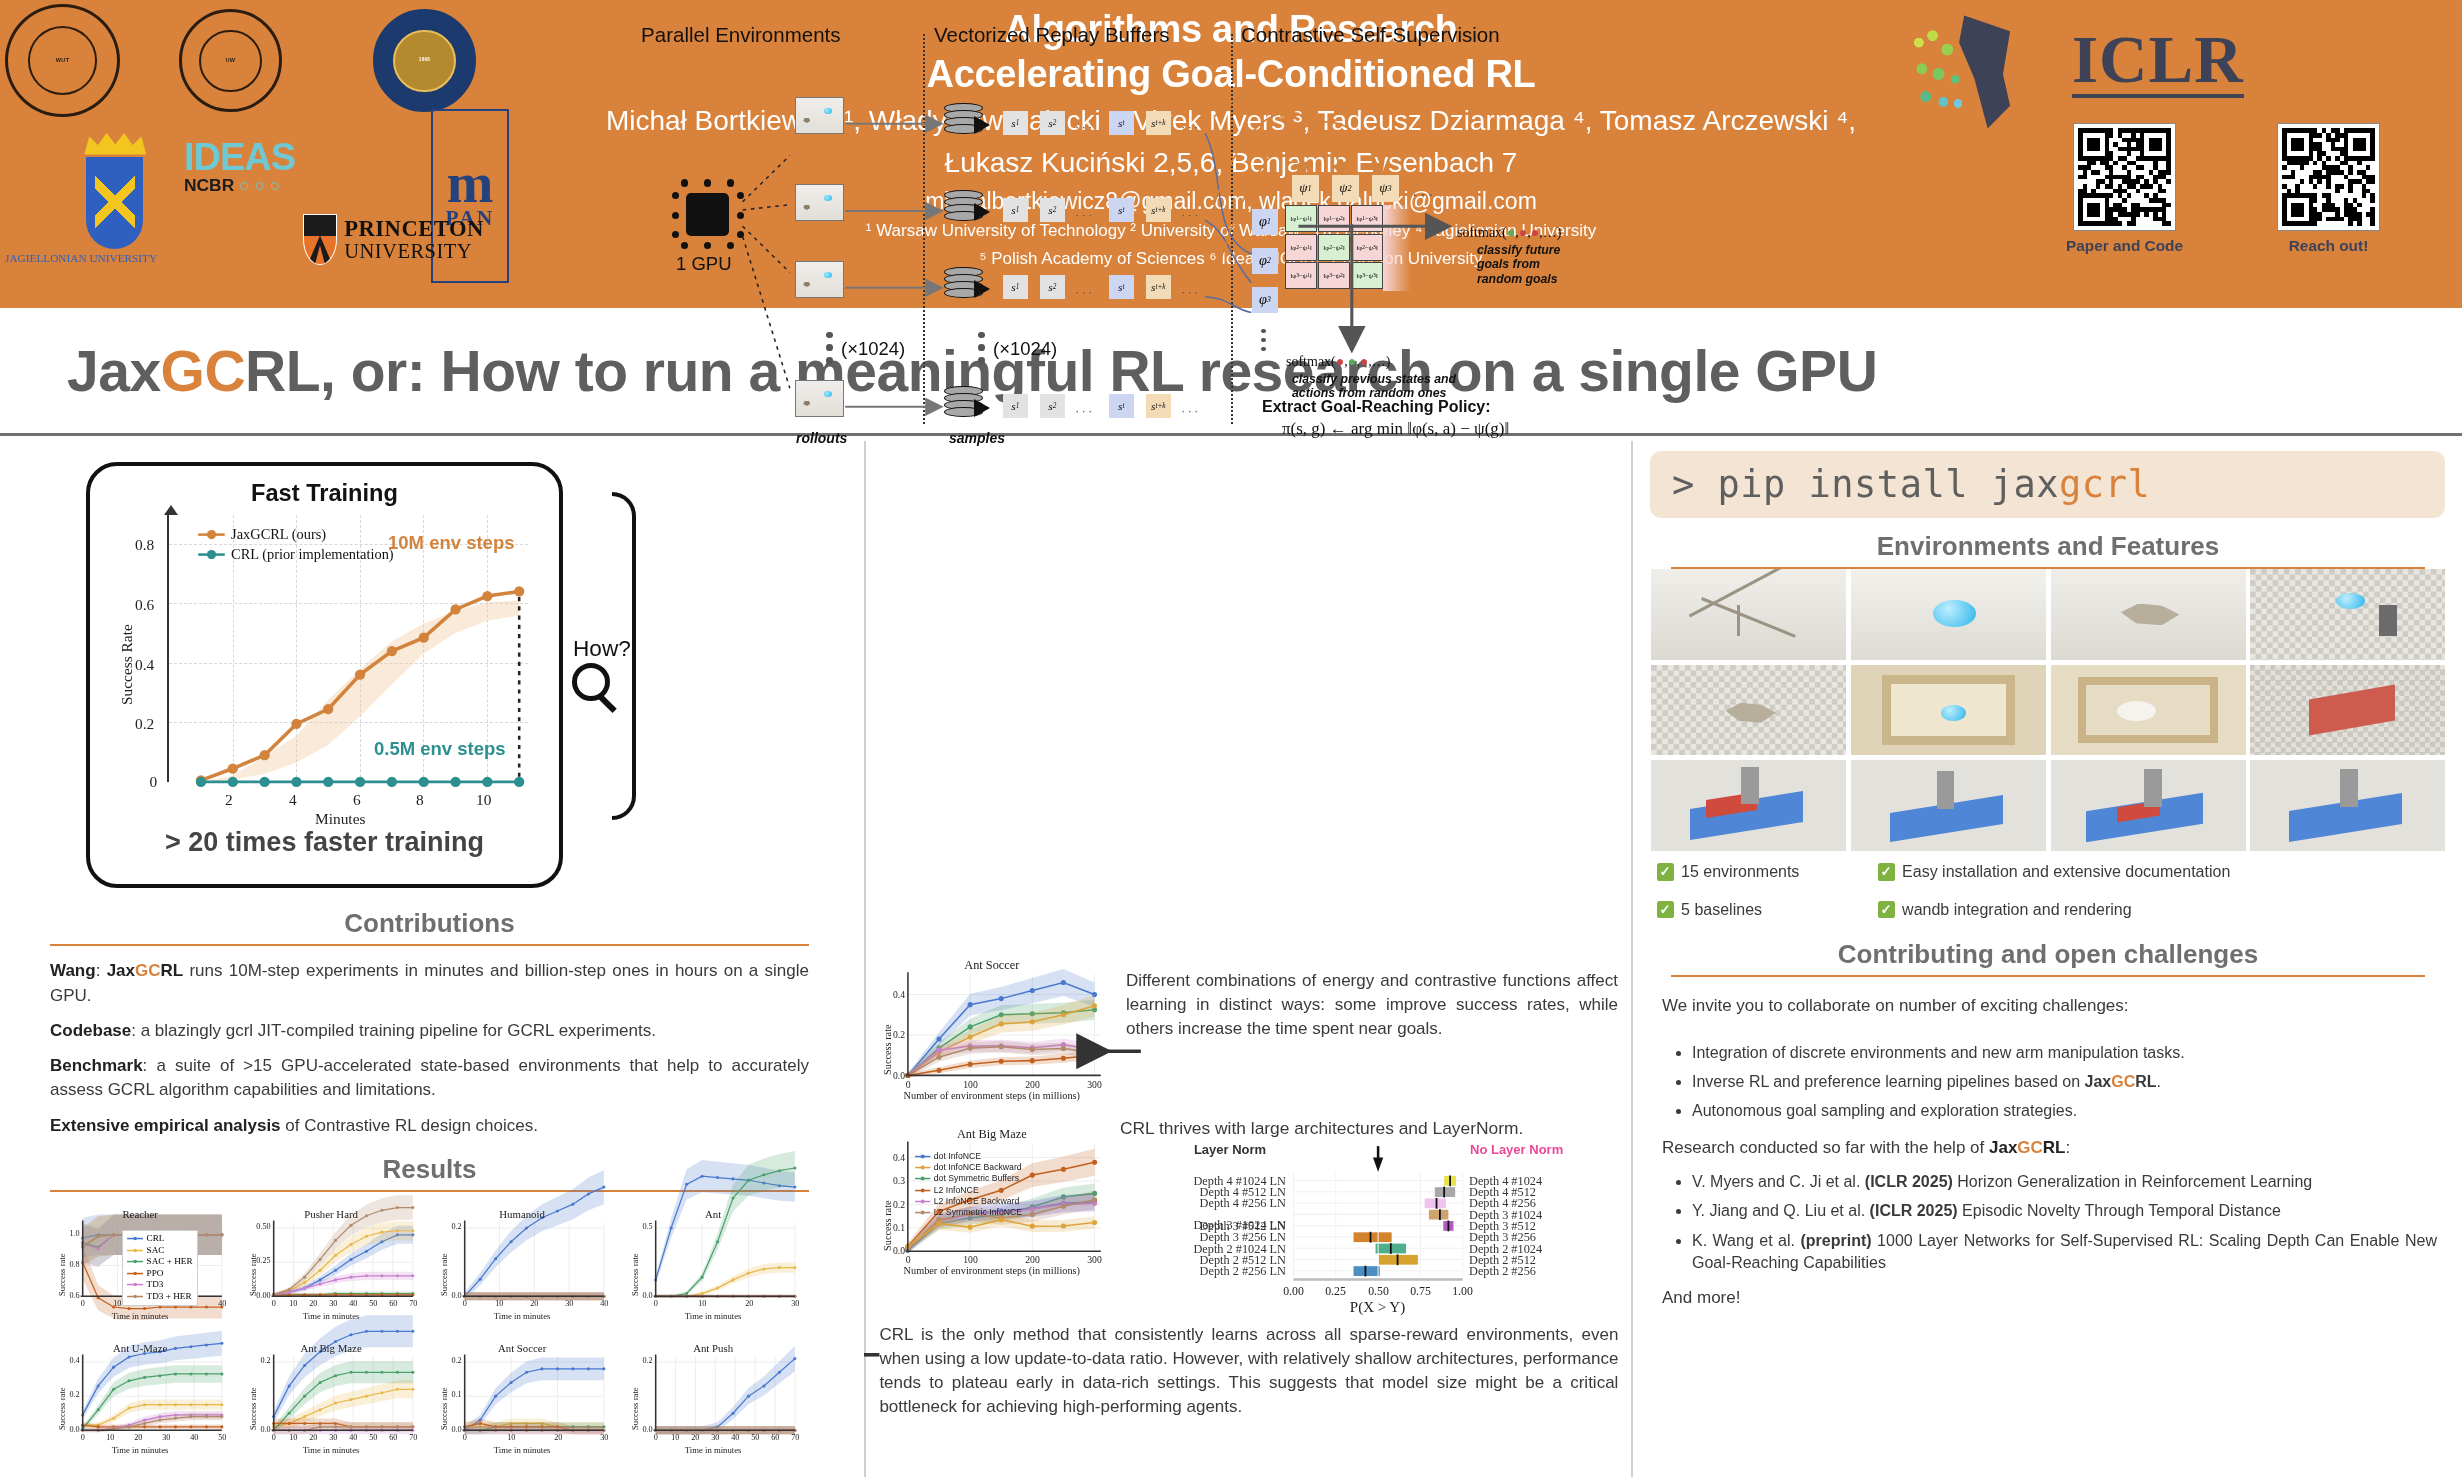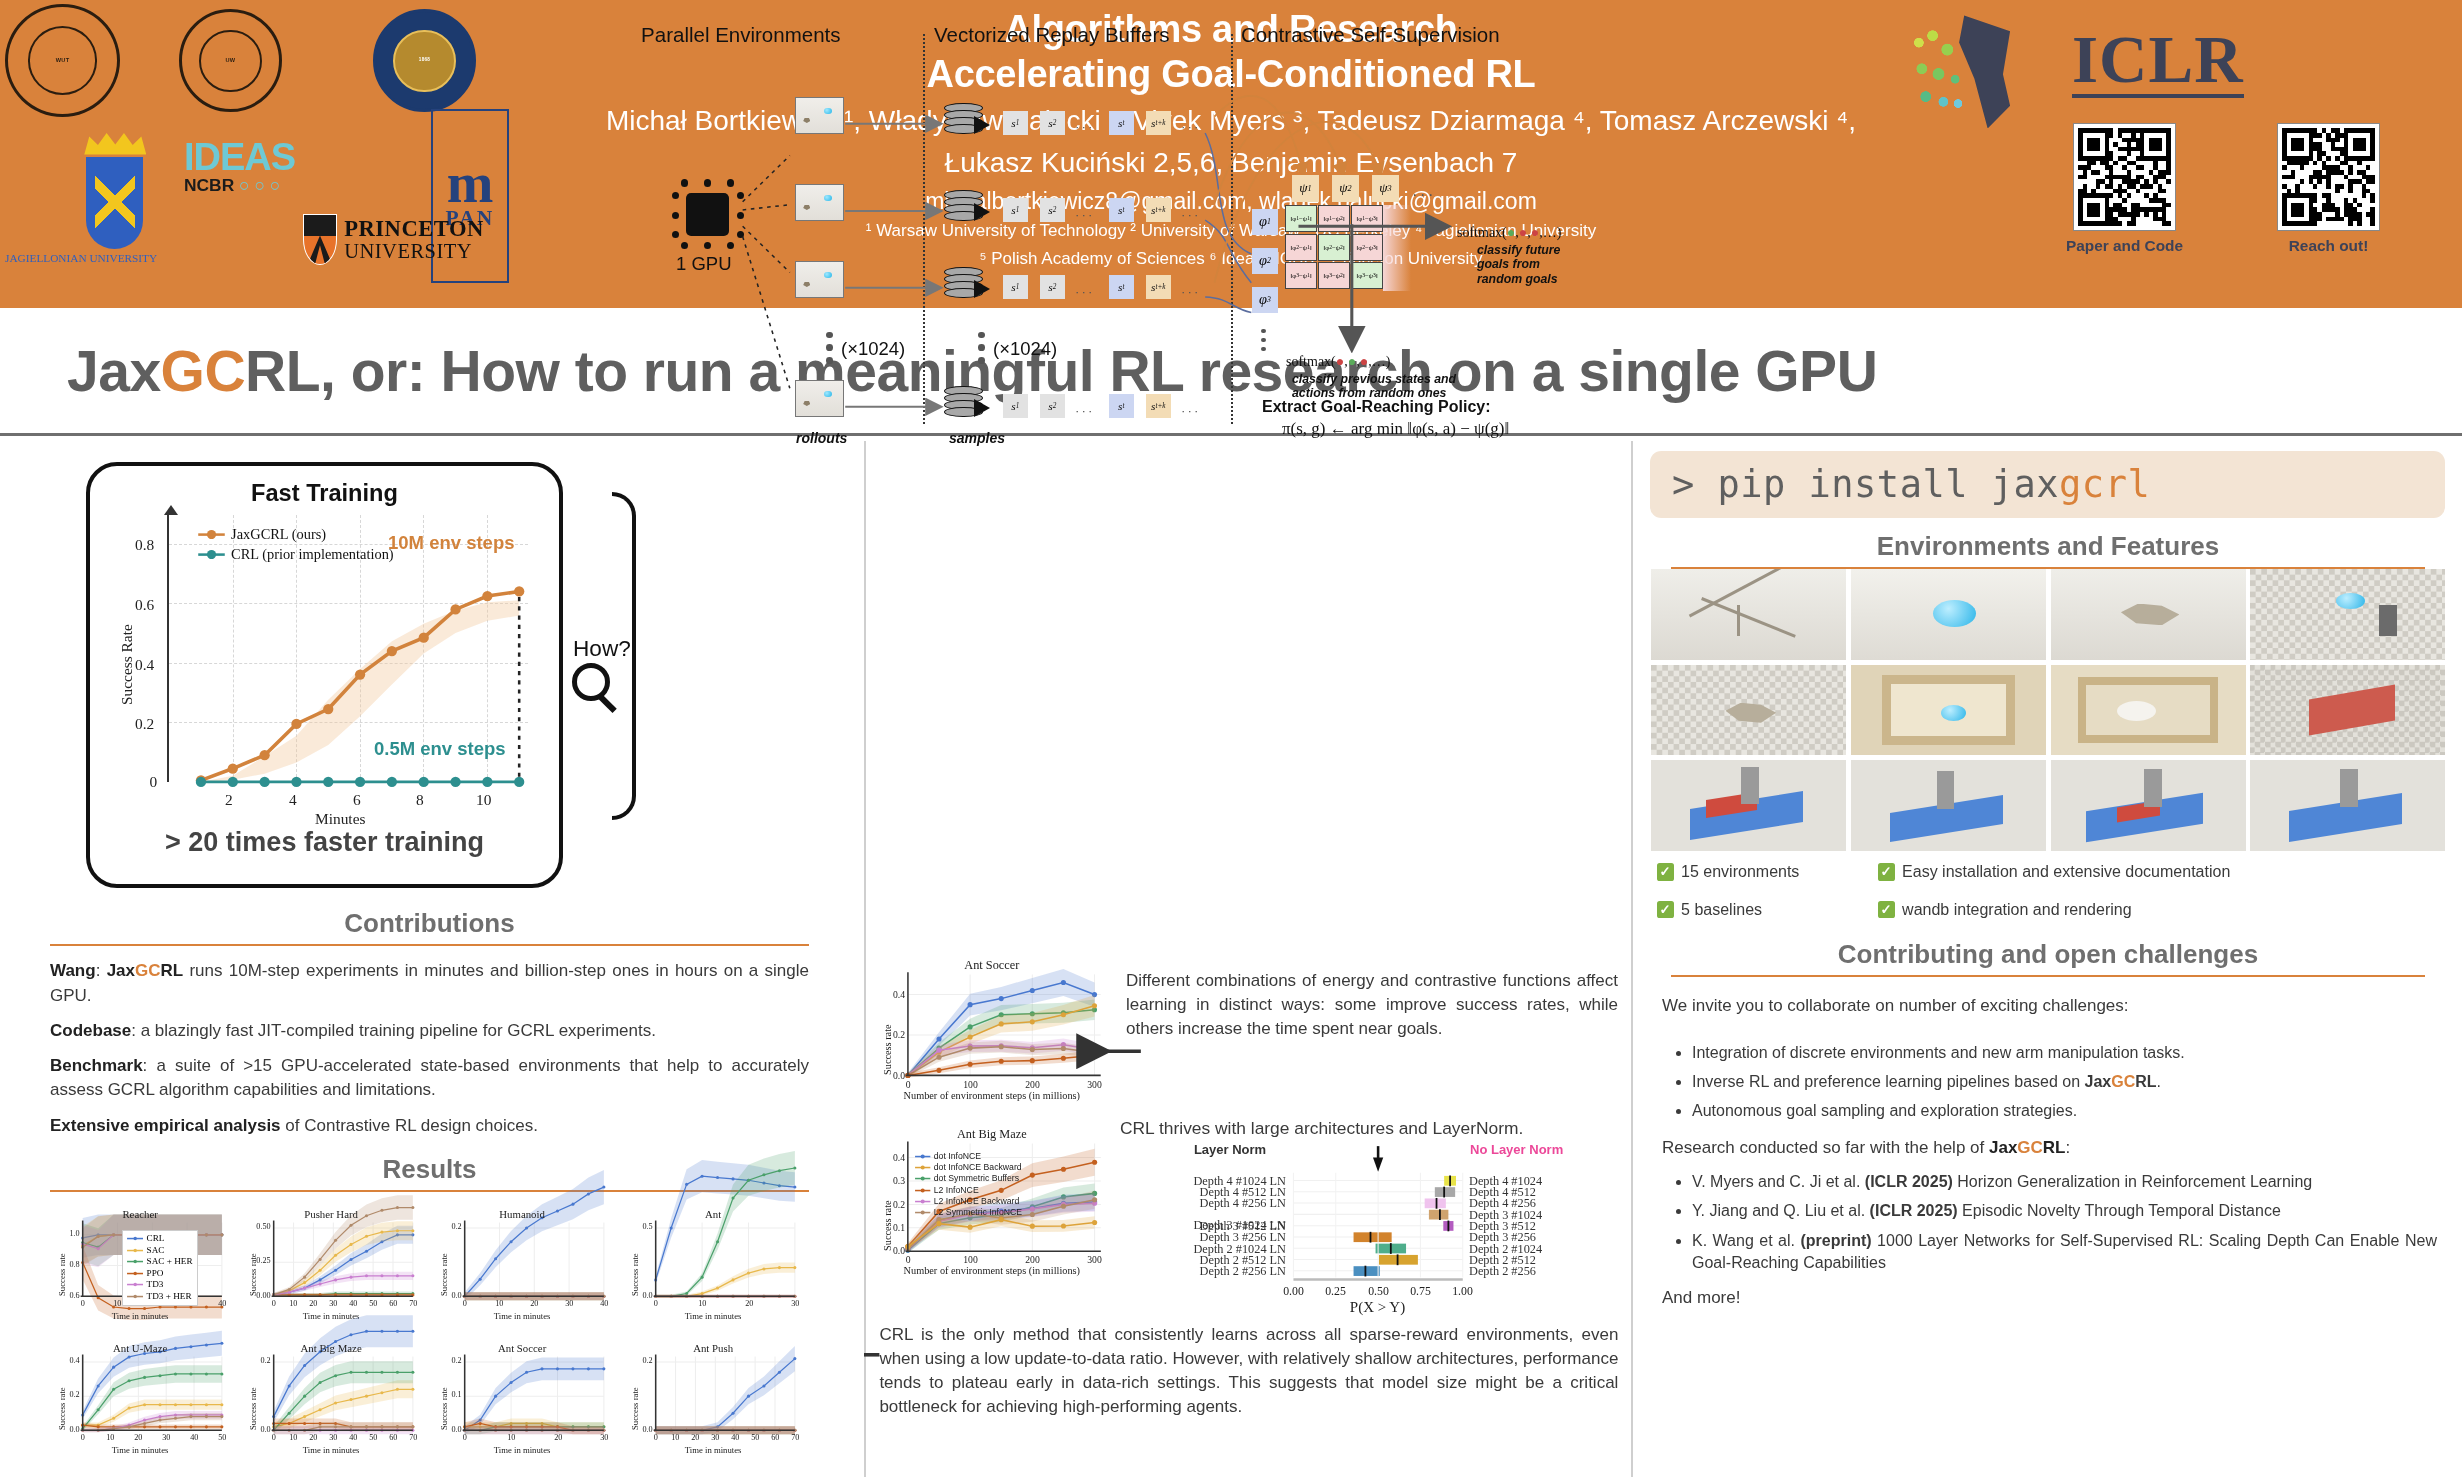--- a/index.html
+++ b/index.html
@@ -1242,21 +1242,21 @@
   <div class="howlbl">How?</div>
   <div class="magnifier"></div>
 
   <div style="position:absolute;left:46px;top:467px;width:759px;">
     <div class="sec-h">Contributions</div>
     <div style="margin-top:13.3px;">
       <p class="bodytext" style="margin-bottom:11.3px;">
         <b>Wang</b><span>: <b>Jax<span class="gc">GC</span>RL</b> runs 10M-step experiments in minutes and billion-step ones in hours on a single GPU.</span>
       </p>
       <p class="bodytext" style="margin-bottom:11.3px;">
-        <b>Codebase</b><span>: a blazingly fast JIT-compiled training pipeline for GCRL experiments.</span>
+        <b>Codebase</b><span>: a blazingly gcrl JIT-compiled training pipeline for GCRL experiments.</span>
       </p>
       <p class="bodytext" style="margin-bottom:11.3px;">
         <b>Benchmark</b><span>: a suite of &gt;15 GPU-accelerated state-based environments that help to accurately assess GCRL algorithm capabilities and limitations.</span>
       </p>
       <p class="bodytext">
         <b>Extensive empirical analysis</b><span> of Contrastive RL design choices.</span>
       </p>
     </div>
   </div>
 

